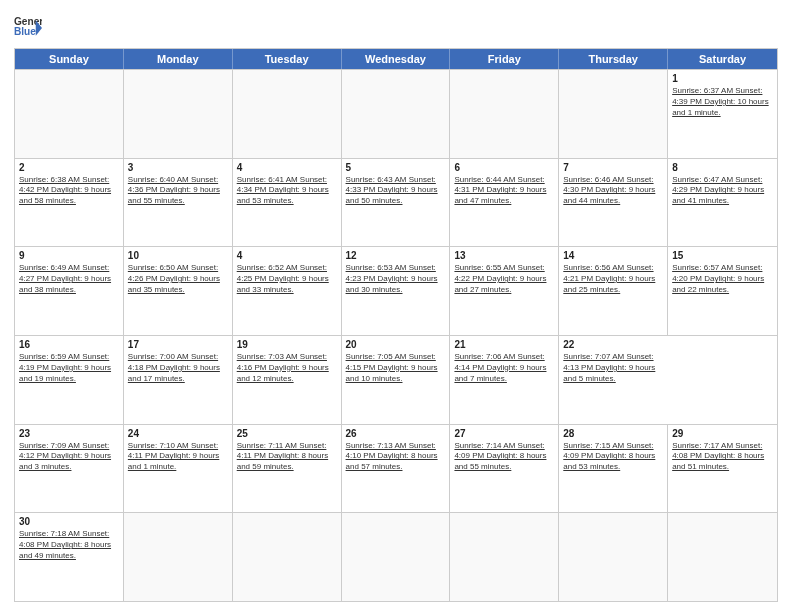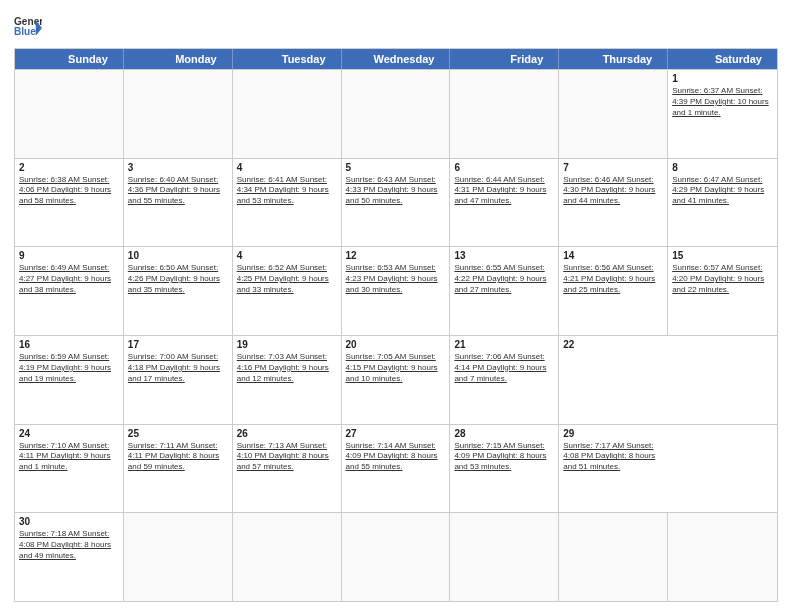--- a/index.html
+++ b/index.html
@@ -54,22 +54,22 @@
     }
     .cal-header {
       display: grid;
       grid-template-columns: repeat(7, 1fr);
       background: #3d6cb9;
     }
     .cal-header-cell {
       color: #fff;
       font-size: 11px;
       font-weight: bold;
-      padding: 4px 15px;
-      text-align: right;
+      padding: 4px 4px;
+      text-align: center;
       border-right: 1px solid rgba(255,255,255,0.3);
     }
     .cal-header-cell:last-child { border-right: none; }
     .cal-body {
       flex: 1;
       display: flex;
       flex-direction: column;
     }
     .cal-row {
       display: grid;
@@ -142,21 +142,21 @@
             <span class="day-number">1</span>
             <div class="day-info">Sunrise: 6:37 AM
 Sunset: 4:39 PM
 Daylight: 10 hours and 1 minute.</div>
           </div>
         </div>
         <div class="cal-row">
           <div class="cal-cell">
             <span class="day-number">2</span>
             <div class="day-info">Sunrise: 6:38 AM
-Sunset: 4:06 PM
+Sunset: 4:42 PM
 Daylight: 9 hours and 58 minutes.</div>
           </div>
           <div class="cal-cell">
             <span class="day-number">3</span>
             <div class="day-info">Sunrise: 6:40 AM
 Sunset: 4:36 PM
 Daylight: 9 hours and 55 minutes.</div>
           </div>
           <div class="cal-cell">
             <span class="day-number">4</span>
@@ -259,23 +259,32 @@
 Daylight: 9 hours and 10 minutes.</div>
           </div>
           <div class="cal-cell">
             <span class="day-number">21</span>
             <div class="day-info">Sunrise: 7:06 AM
 Sunset: 4:14 PM
 Daylight: 9 hours and 7 minutes.</div>
           </div>
           <div class="cal-cell">
             <span class="day-number">22</span>
-          </div>
-        </div>
-        <div class="cal-row">
+            <div class="day-info">Sunrise: 7:07 AM
+Sunset: 4:13 PM
+Daylight: 9 hours and 5 minutes.</div>
+          </div>
+        </div>
+        <div class="cal-row">
+          <div class="cal-cell">
+            <span class="day-number">23</span>
+            <div class="day-info">Sunrise: 7:09 AM
+Sunset: 4:12 PM
+Daylight: 9 hours and 3 minutes.</div>
+          </div>
           <div class="cal-cell">
             <span class="day-number">24</span>
             <div class="day-info">Sunrise: 7:10 AM
 Sunset: 4:11 PM
 Daylight: 9 hours and 1 minute.</div>
           </div>
           <div class="cal-cell">
             <span class="day-number">25</span>
             <div class="day-info">Sunrise: 7:11 AM
 Sunset: 4:11 PM

